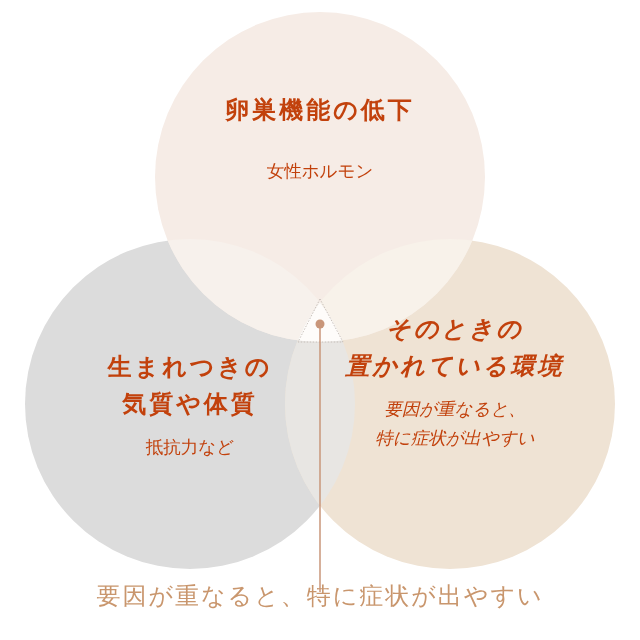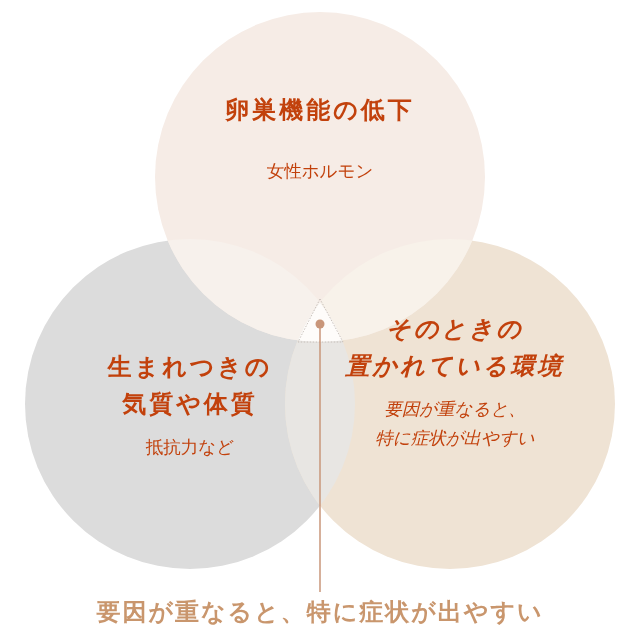--- a/index.html
+++ b/index.html
@@ -7,22 +7,22 @@
          font-family: "DejaVu Sans", "Liberation Sans", sans-serif; }
   .venn { position:absolute; left:0; top:0; width:640px; height:640px; }
   .label { position:absolute; text-align:center; color:#c2410c; }
   .title { font-weight:bold; font-size:24px; letter-spacing:3px; line-height:37px; }
   .body { font-size:17.5px; line-height:29px; margin-top:10px; }
   .line { display:block; white-space:nowrap; }
   #lbl-top { left:120px; width:400px; top:92px; }
   #lbl-top .body { margin-top:28px; }
   #lbl-left { left:40px; width:300px; top:311px;margin-top:38px; }
   #lbl-right { left:300px; width:310px; top:311px;font-style:italic; }
-  .caption { position:absolute; left:0; width:640px; top:596px; text-align:center;
-             font-size:24px; letter-spacing:2px; color:#c9966d; font-weight:bold; }
+  .caption { position:absolute; left:0; width:640px; top:580px; text-align:center;
+             font-size:24px; letter-spacing:2px; color:#c9966d; font-weight:normal; }
 </style>
 </head>
 <body>
 
 <svg class="venn" viewBox="0 0 640 640" xmlns="http://www.w3.org/2000/svg">
   <defs>
     <clipPath id="clipTop">
         <circle cx="320" cy="177" r="165"></circle>
       </clipPath>
     <clipPath id="clipLeft">

